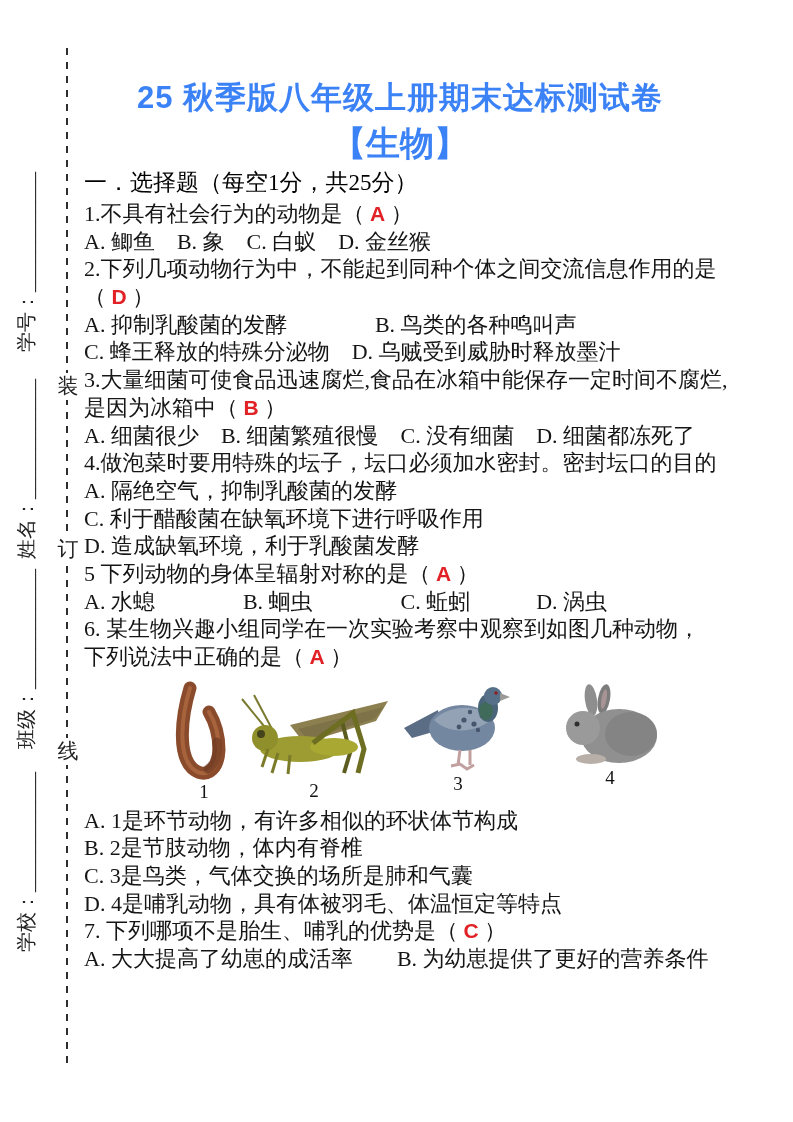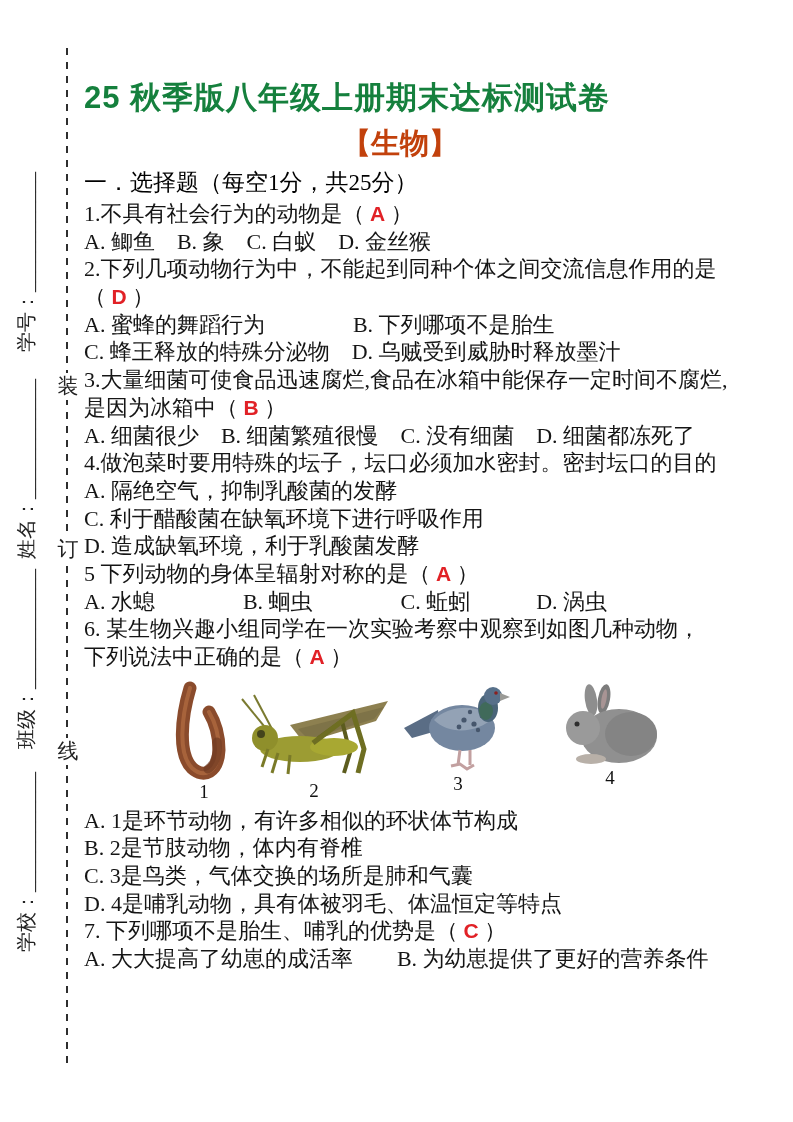--- a/index.html
+++ b/index.html
@@ -15,24 +15,24 @@
   .mark-zhuang{top:373px;}
   .mark-ding{top:536px;}
   .mark-xian{top:738px;}
   .mfield{position:absolute;left:-70px;width:192px;height:26px;line-height:26px;
      font-size:20px;color:#222;text-align:left;white-space:pre;
      transform:rotate(-90deg);}
   .mf-1{top:243px;} .mf-2{top:450px;} .mf-3{top:640px;} .mf-4{top:843px;}
 
   
   .content{position:absolute;left:84px;top:76px;width:632px;}
-  .title{height:44px;line-height:44px;text-align:left;font-size:31px;font-weight:700;
-     font-family:"Liberation Sans","DejaVu Sans",sans-serif;letter-spacing:1px;color:#15803d;}
-  .subject{height:46px;line-height:46px;text-align:center;font-size:29px;font-weight:700;
-     font-family:"Liberation Sans","DejaVu Sans",sans-serif;color:#c2410c;}
+  .title{height:44px;line-height:44px;text-align:center;font-size:31px;font-weight:700;
+     font-family:"Liberation Sans","DejaVu Sans",sans-serif;letter-spacing:1px;color:#3b82f6;}
+  .subject{height:46px;line-height:46px;text-align:center;font-size:34px;font-weight:700;
+     font-family:"Liberation Sans","DejaVu Sans",sans-serif;color:#3b82f6;}
   .section-heading{height:34px;line-height:34px;font-size:23px;font-weight:400;color:#000;}
   .line{height:27.7px;line-height:27.7px;font-size:22px;white-space:pre;}
   .ans{color:var(--ans,#e12126);font-family:"Liberation Sans","DejaVu Sans",sans-serif;
      font-weight:700;font-size:21px;}
 
   
   .figure-row{position:relative;width:632px;height:136px;}
   .fig{position:absolute;text-align:center;}
   .fig svg{display:block;margin:0 auto;}
   .figlabel{font-size:19px;line-height:24px;color:#111;}
@@ -59,21 +59,21 @@
   <div class="content">
     <div class="title">25 秋季版八年级上册期末达标测试卷</div>
     <div class="subject">【生物】</div>
     <div class="section-heading">一．选择题（每空1分，共25分）</div>
 
     <div id="body1">
         <div class="line"><span>1.不具有社会行为的动物是（ </span><span class="ans">A</span><span> ）</span></div>
         <div class="line"><span>A. 鲫鱼　B. 象　C. 白蚁　D. 金丝猴</span></div>
         <div class="line"><span>2.下列几项动物行为中，不能起到同种个体之间交流信息作用的是</span></div>
         <div class="line"><span>（ </span><span class="ans">D</span><span> ）</span></div>
-        <div class="line"><span>A. 蜜蜂的舞蹈行为　　　　B. 下列哪项不是胎生</span></div>
+        <div class="line"><span>A. 抑制乳酸菌的发酵　　　　B. 鸟类的各种鸣叫声</span></div>
         <div class="line"><span>C. 蜂王释放的特殊分泌物　D. 乌贼受到威胁时释放墨汁</span></div>
         <div class="line"><span>3.大量细菌可使食品迅速腐烂,食品在冰箱中能保存一定时间不腐烂,</span></div>
         <div class="line"><span>是因为冰箱中（ </span><span class="ans">B</span><span> ）</span></div>
         <div class="line"><span>A. 细菌很少　B. 细菌繁殖很慢　C. 没有细菌　D. 细菌都冻死了</span></div>
         <div class="line"><span>4.做泡菜时要用特殊的坛子，坛口必须加水密封。密封坛口的目的</span></div>
         <div class="line"><span>A. 隔绝空气，抑制乳酸菌的发酵</span></div>
         <div class="line"><span>C. 利于醋酸菌在缺氧环境下进行呼吸作用</span></div>
         <div class="line"><span>D. 造成缺氧环境，利于乳酸菌发酵</span></div>
         <div class="line"><span>5 下列动物的身体呈辐射对称的是（ </span><span class="ans">A</span><span> ）</span></div>
         <div class="line"><span>A. 水螅　　　　B. 蛔虫　　　　C. 蚯蚓　　　D. 涡虫</span></div>

